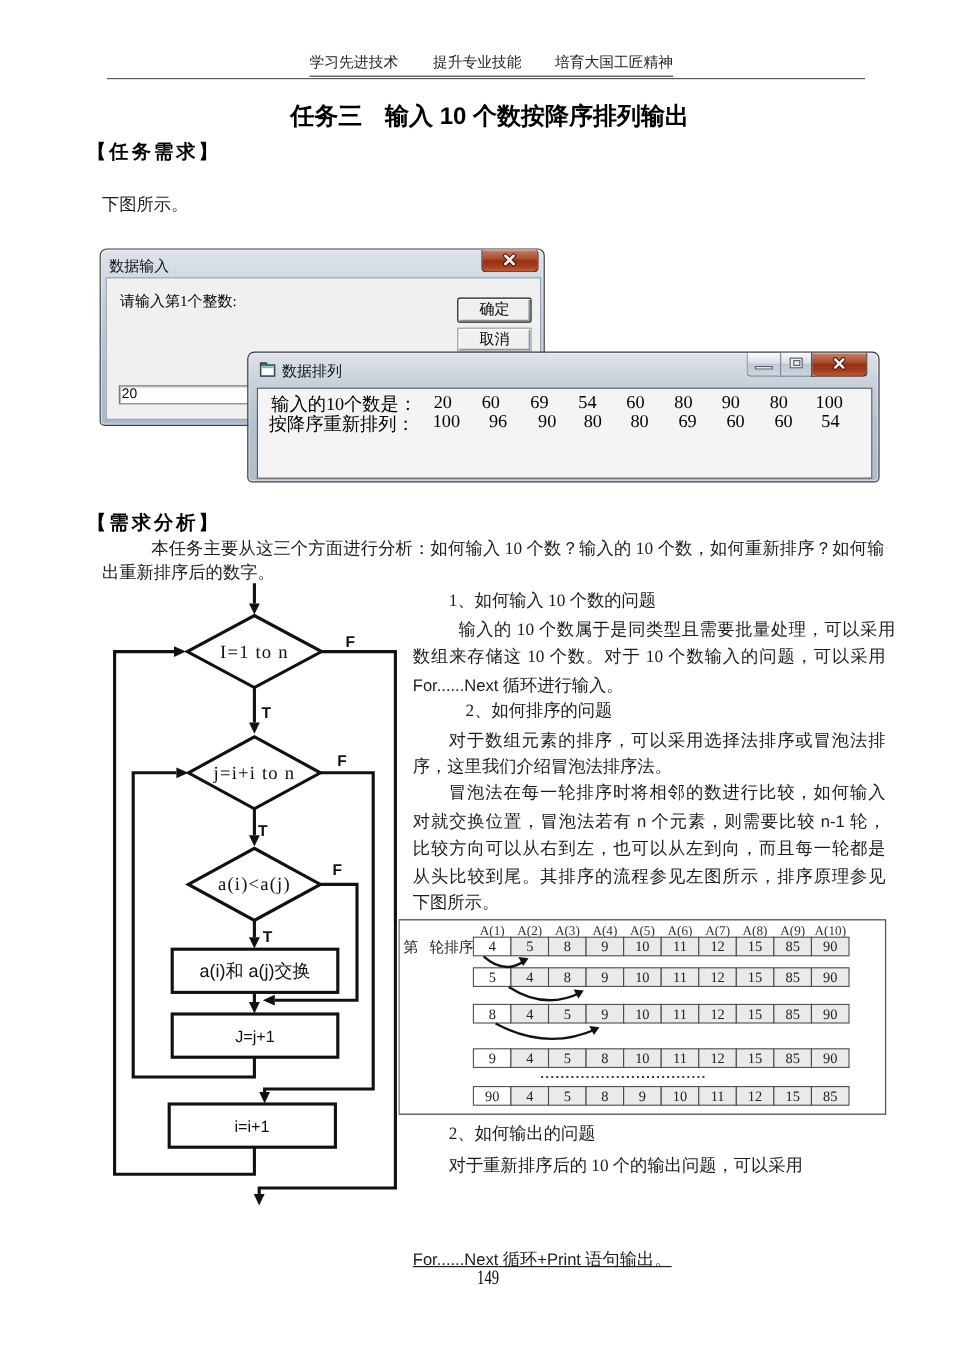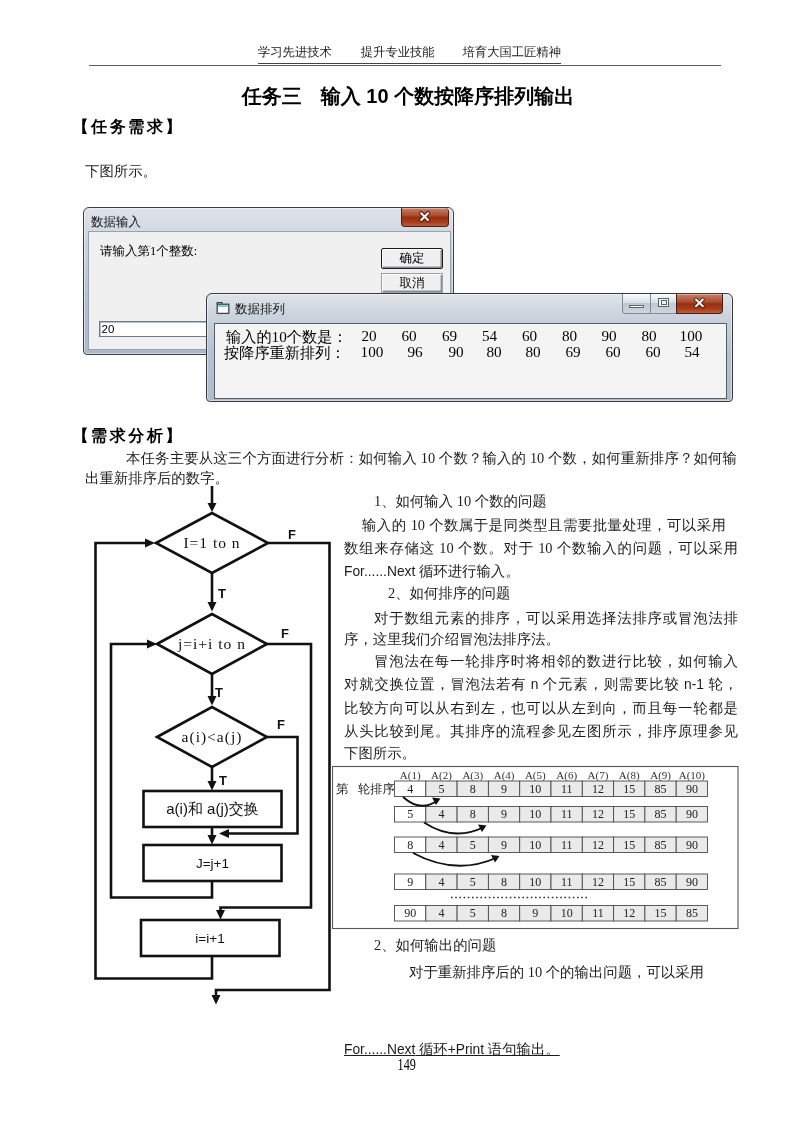--- a/index.html
+++ b/index.html
@@ -188,21 +188,21 @@
     <text x="135" y="301">T</text>
   </g>
   <g fill="#111" font-family="'Liberation Sans',sans-serif" text-anchor="middle">
     <text x="128.5" y="330" font-size="15px">a(i)和 a(j)交换</text>
     <text x="128.5" y="384" font-size="13.5px">J=j+1</text>
     <text x="126" y="459" font-size="13.5px">i=i+1</text>
   </g>
 </svg>
 
 <div class="abs bl nw" style="left:374px;top:490px;">1、如何输入 10 个数的问题</div>
-<div class="abs bl jl" style="left:332px;top:513.5px;width:394px;padding-left:30px;box-sizing:border-box;">输入的 10 个数属于是同类型且需要批量处理，可以采用</div>
+<div class="abs bl jl" style="left:352px;top:513.5px;width:394px;padding-left:30px;box-sizing:border-box;">输入的 10 个数属于是同类型且需要批量处理，可以采用</div>
 <div class="abs bl jl" style="left:344px;top:536.5px;width:394px;">数组来存储这 10 个数。对于 10 个数输入的问题，可以采用</div>
 <div class="abs bl nw" style="left:344px;top:559.5px;"><span class="sans" style="font-size:13.8px;">For......Next</span> 循环进行输入。</div>
 <div class="abs bl nw" style="left:388px;top:581.5px;">2、如何排序的问题</div>
 <div class="abs bl jl" style="left:344px;top:606.5px;width:394px;padding-left:30px;box-sizing:border-box;">对于数组元素的排序，可以采用选择法排序或冒泡法排</div>
 <div class="abs bl nw" style="left:344px;top:627.5px;">序，这里我们介绍冒泡法排序法。</div>
 <div class="abs bl jl" style="left:344px;top:649.5px;width:394px;padding-left:30px;box-sizing:border-box;">冒泡法在每一轮排序时将相邻的数进行比较，如何输入</div>
 <div class="abs bl jl" style="left:344px;top:672.5px;width:394px;">对就交换位置，冒泡法若有 <span class="sans" style="font-size:13.8px;">n</span> 个元素，则需要比较 <span class="sans" style="font-size:13.8px;">n-1</span> 轮，</div>
 <div class="abs bl jl" style="left:344px;top:696.5px;width:394px;">比较方向可以从右到左，也可以从左到向，而且每一轮都是</div>
 <div class="abs bl jl" style="left:344px;top:719.5px;width:394px;">从头比较到尾。其排序的流程参见左图所示，排序原理参见</div>
 <div class="abs bl nw" style="left:344px;top:741.5px;">下图所示。</div>
@@ -350,16 +350,16 @@
     <path d="M81,89 Q124,112 165,93.5"></path>
   </g>
   <g fill="#111" stroke="none">
     <polygon points="108.5,34.5 100,33.5 104,41"></polygon>
     <polygon points="154.5,61.5 146,60.5 150,68"></polygon>
     <polygon points="167.5,92 159,91 163,98.5"></polygon>
   </g>
 </svg>
 
 <div class="abs bl nw" style="left:374px;top:934px;">2、如何输出的问题</div>
-<div class="abs bl nw" style="left:374px;top:960.5px;margin-left:35px;">对于重新排序后的 10 个的输出问题，可以采用</div>
+<div class="abs bl nw" style="left:374px;top:960.5px;">对于重新排序后的 10 个的输出问题，可以采用</div>
 <div class="abs bl nw" style="left:344px;top:1038px;text-decoration:underline;"><span class="sans" style="font-size:13.8px;">For......Next</span> 循环<span class="sans" style="font-size:13.8px;">+Print</span> 语句输出。</div>
 
 <div class="abs" style="left:10px;top:1056px;width:794px;text-align:center;font-size:17px;line-height:17px;"><span style="display:inline-block;transform:scaleX(0.72);">149</span></div>
 
 </body></html>

